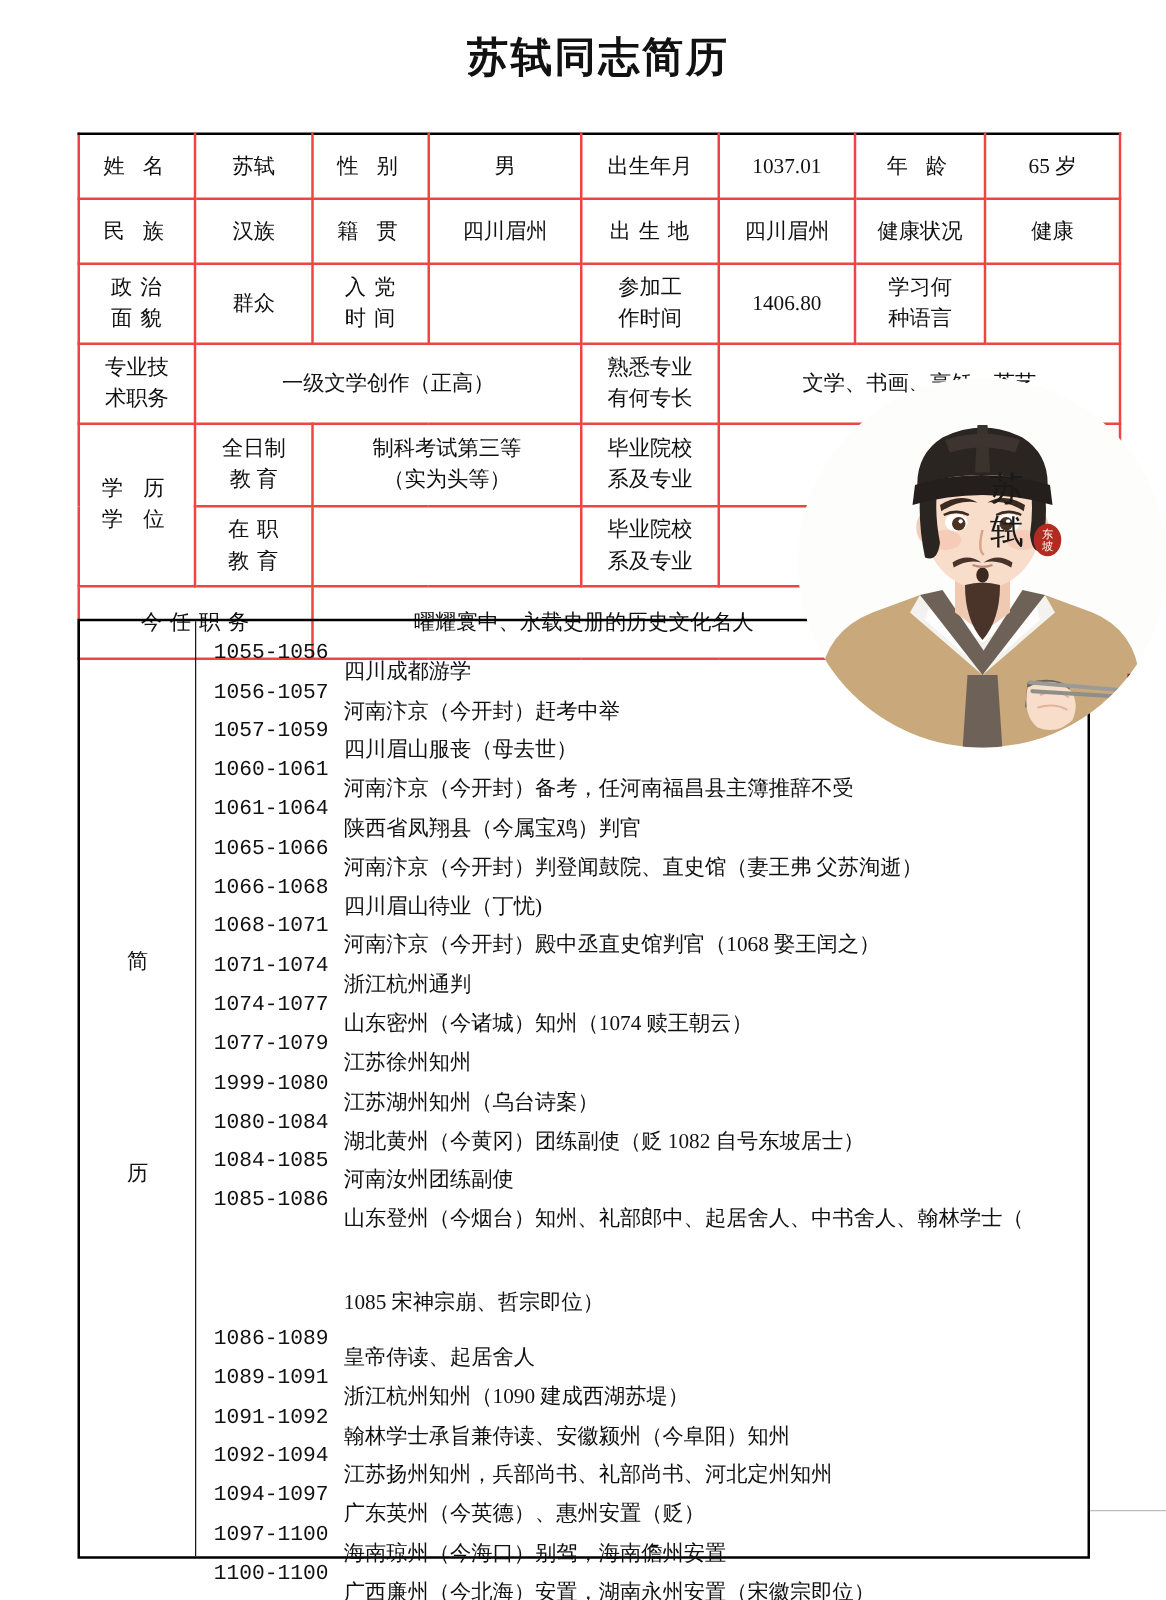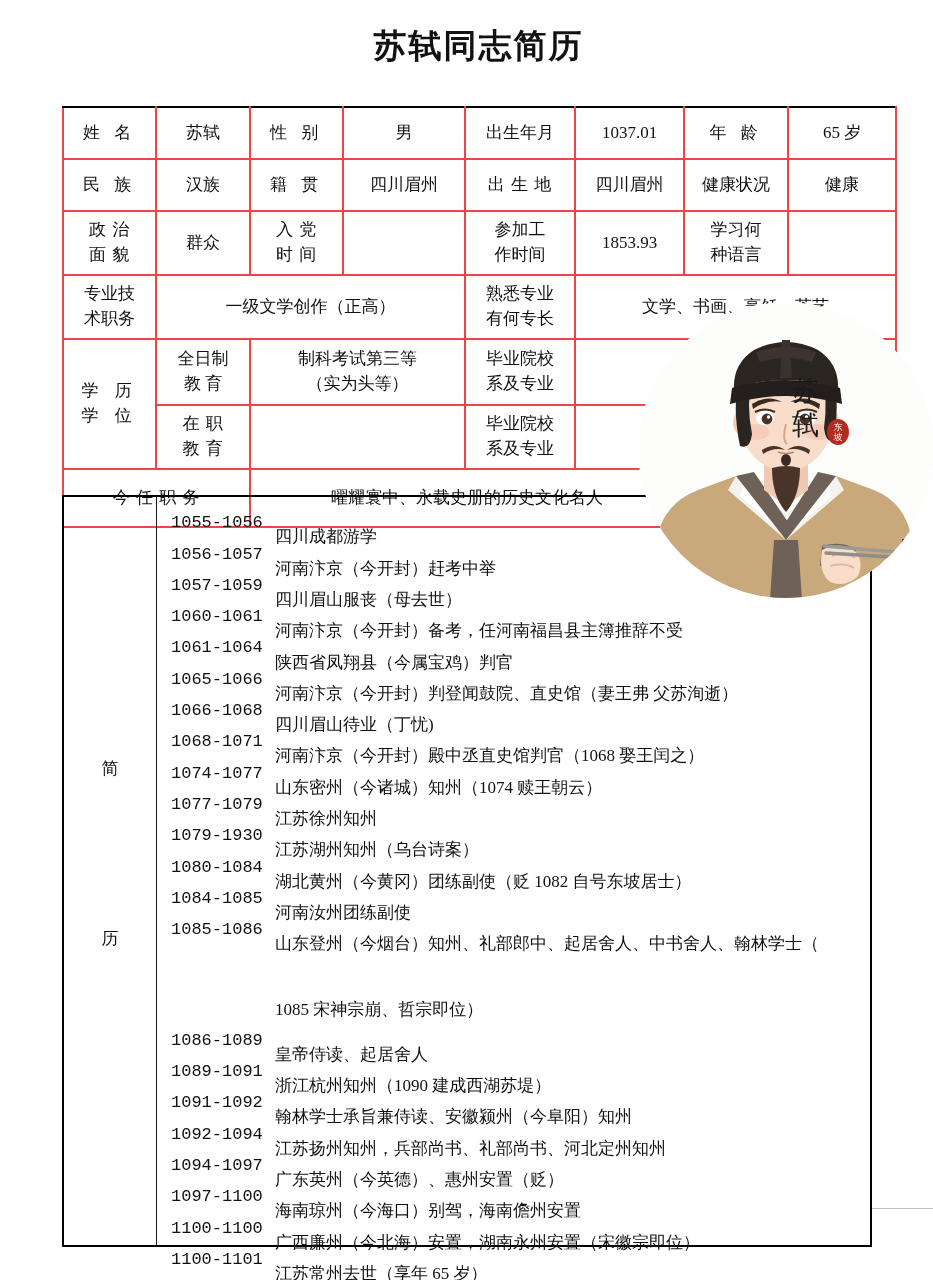--- a/index.html
+++ b/index.html
@@ -214,21 +214,21 @@
       <td>群众</td>
       <td class="two-line lbl-tight">
         <div>入 党</div>
         <div>时 间</div>
       </td>
       <td class="blank"></td>
       <td class="two-line">
         <div>参加工</div>
         <div>作时间</div>
       </td>
-      <td>1853.93</td>
+      <td>1406.80</td>
       <td class="two-line">
         <div>学习何</div>
         <div>种语言</div>
       </td>
       <td class="blank"></td>
     </tr>
 
     <tr class="r4">
       <td class="two-line">
         <div>专业技</div>
@@ -316,29 +316,33 @@
         </div>
         <div class="exp-row">
           <div class="exp-year">1066-1068</div>
           <div class="exp-desc">四川眉山待业（丁忧)</div>
         </div>
         <div class="exp-row">
           <div class="exp-year">1068-1071</div>
           <div class="exp-desc">河南汴京（今开封）殿中丞直史馆判官（1068 娶王闰之）</div>
         </div>
         <div class="exp-row">
+          <div class="exp-year">1071-1074</div>
+          <div class="exp-desc">浙江杭州通判</div>
+        </div>
+        <div class="exp-row">
           <div class="exp-year">1074-1077</div>
           <div class="exp-desc">山东密州（今诸城）知州（1074 赎王朝云）</div>
         </div>
         <div class="exp-row">
           <div class="exp-year">1077-1079</div>
           <div class="exp-desc">江苏徐州知州</div>
         </div>
         <div class="exp-row">
-          <div class="exp-year">1079-1930</div>
+          <div class="exp-year">1999-1080</div>
           <div class="exp-desc">江苏湖州知州（乌台诗案）</div>
         </div>
         <div class="exp-row">
           <div class="exp-year">1080-1084</div>
           <div class="exp-desc">湖北黄州（今黄冈）团练副使（贬 1082 自号东坡居士）</div>
         </div>
         <div class="exp-row">
           <div class="exp-year">1084-1085</div>
           <div class="exp-desc">河南汝州团练副使</div>
         </div>

